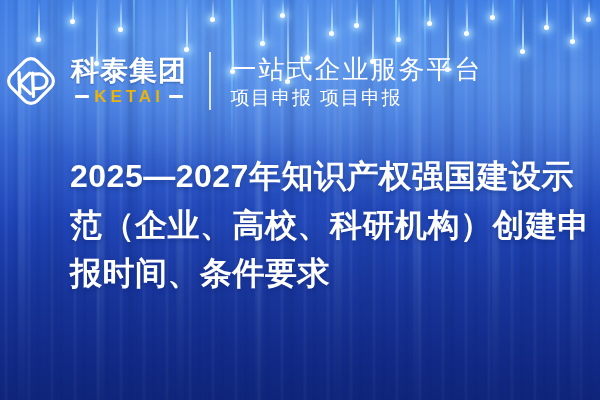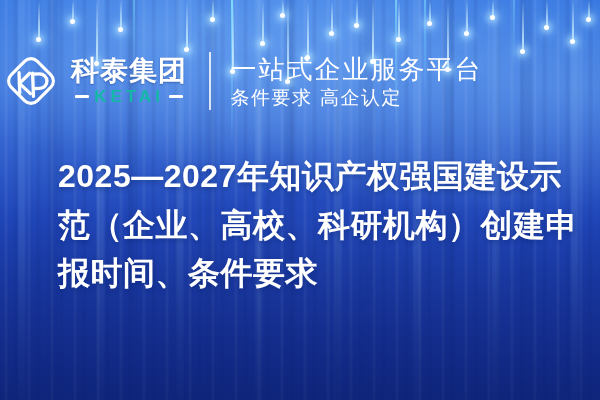--- a/index.html
+++ b/index.html
@@ -172,21 +172,21 @@
   .logo-en-rule {
     display: block;
     width: 14px;
     height: 3px;
     background: #ffffff;
     border-radius: 1px;
   }
   .logo-en {
     font-size: 17px;
     font-weight: 700;
-    color: #14b8a6;
+    color: #eab308;
     letter-spacing: 4px;
     line-height: 1;
     white-space: nowrap;
   }
 
   .header-divider {
     width: 1.5px;
     height: 58px;
     background: rgba(255,255,255,0.80);
     margin: 0 20px 0 22px;
@@ -214,21 +214,21 @@
     color: #ffffff;
     letter-spacing: 1.5px;
     line-height: 1.1;
     white-space: nowrap;
     font-family: "DejaVu Serif", "Liberation Serif", serif;
   }
 
   
   .title-block {
     position: absolute;
-    left: 58px;
+    left: 70px;
     top: 152px;
     width: 526px;
   }
   .title-text {
     font-size: 32px;
     font-weight: 700;
     color: #ffffff;
     line-height: 1.52;
     letter-spacing: 0.5px;
     margin: 0;
@@ -303,21 +303,21 @@
           <span class="logo-en">KETAI</span>
           <span class="logo-en-rule"></span>
         </div>
       </div>
     </div>
 
     <div class="header-divider"></div>
 
     <div class="tagline">
       <div class="tagline-main">一站式企业服务平台</div>
-      <div class="tagline-sub">条件要求 高企认定</div>
+      <div class="tagline-sub">项目申报 项目申报</div>
     </div>
   </div>
 
   <div class="title-block">
     <h1 class="title-text">2025—2027年知识产权强国建设示范（企业、高校、科研机构）创建申报时间、条件要求</h1>
   </div>
 
 </div>
 
 </body></html>

